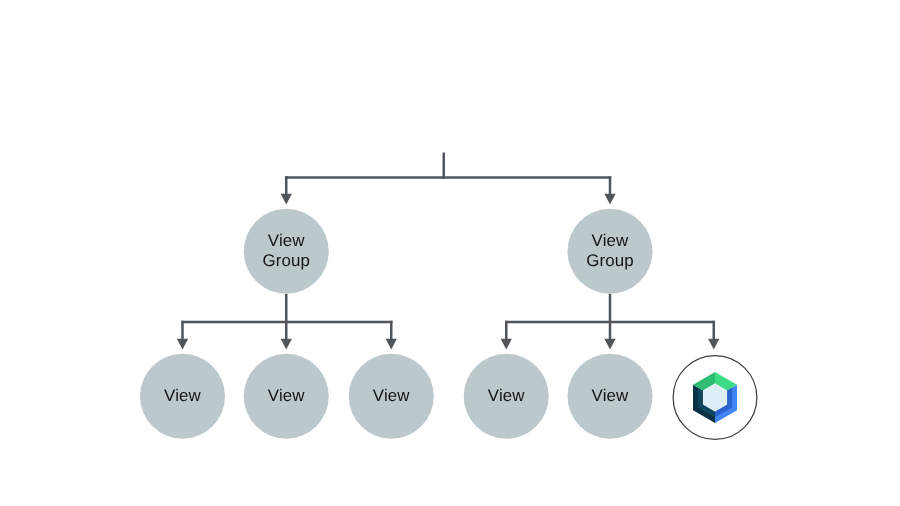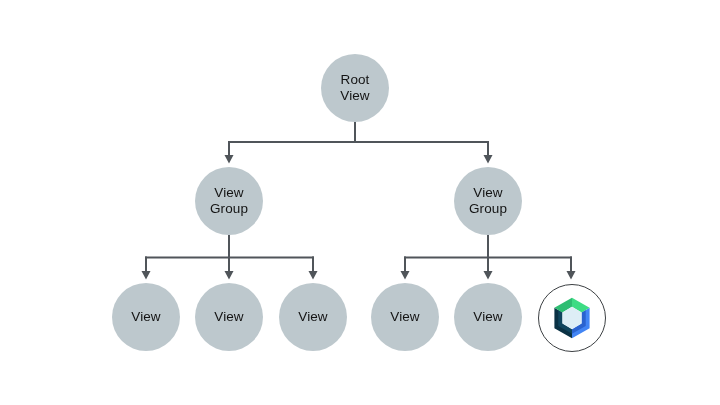--- a/index.html
+++ b/index.html
@@ -64,23 +64,20 @@
       <polygon points="483.5,155 492.5,155 488,163.5"></polygon>
       <polygon points="141.5,271 150.5,271 146,279.5"></polygon>
       <polygon points="224.5,271 233.5,271 229,279.5"></polygon>
       <polygon points="308.5,271 317.5,271 313,279.5"></polygon>
       <polygon points="400.5,271 409.5,271 405,279.5"></polygon>
       <polygon points="483.5,271 492.5,271 488,279.5"></polygon>
       <polygon points="566.5,271 575.5,271 571,279.5"></polygon>
     </g>
   </svg>
 
-  <div class="node" style="left:321px;top:54px;">
-    <span class="label">Root View</span>
-  </div>
 
   <div class="node" style="left:195px;top:167px;">
     <span class="label">View Group</span>
   </div>
 
   <div class="node" style="left:454px;top:167px;">
     <span class="label">View Group</span>
   </div>
 
   <div class="node" style="left:112px;top:283px;">

